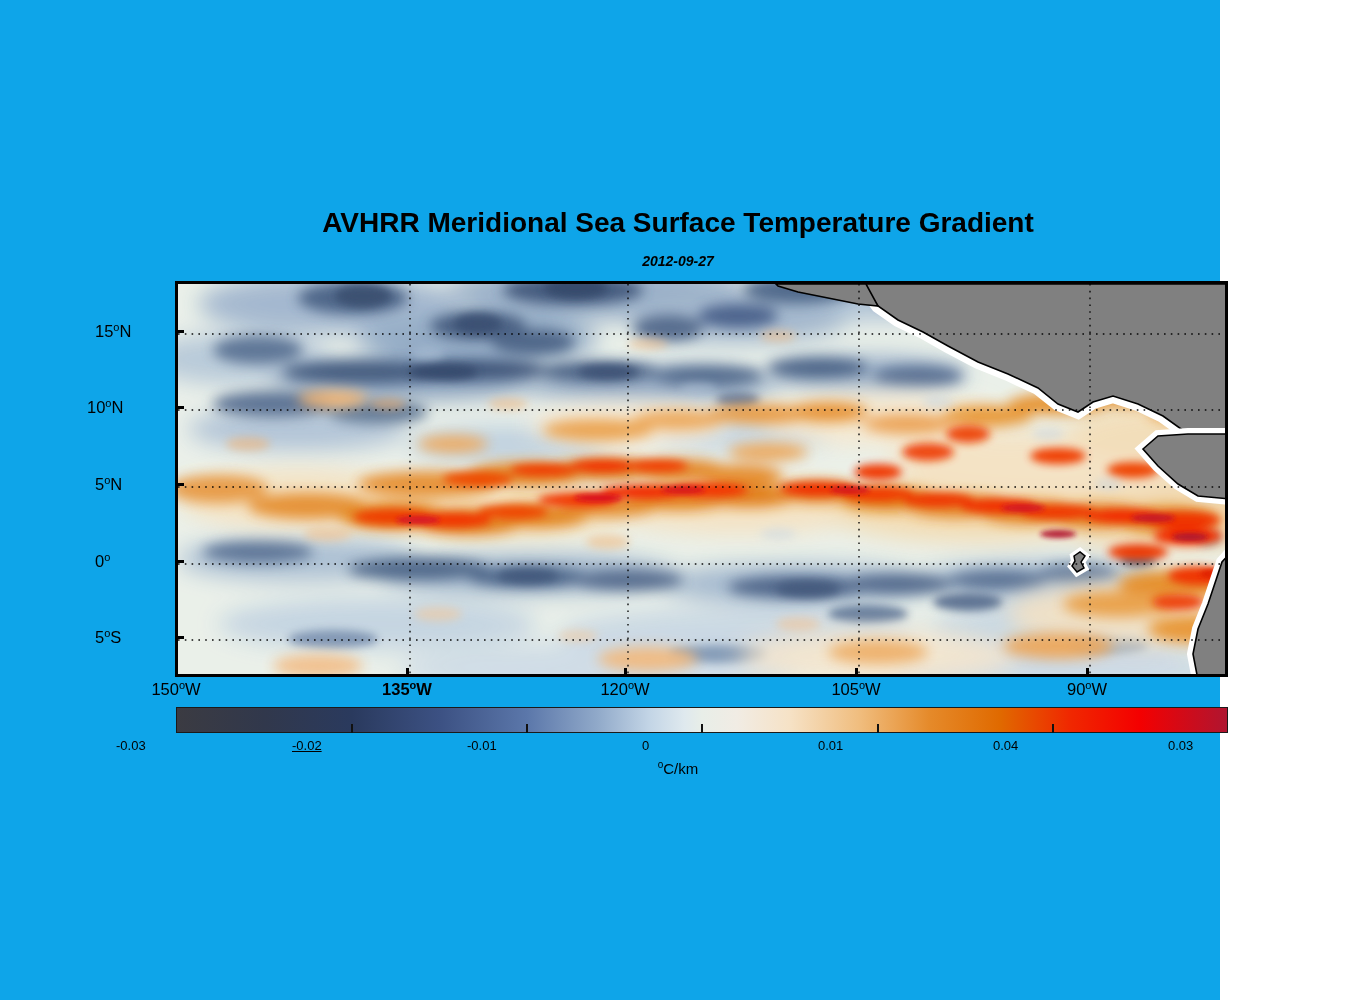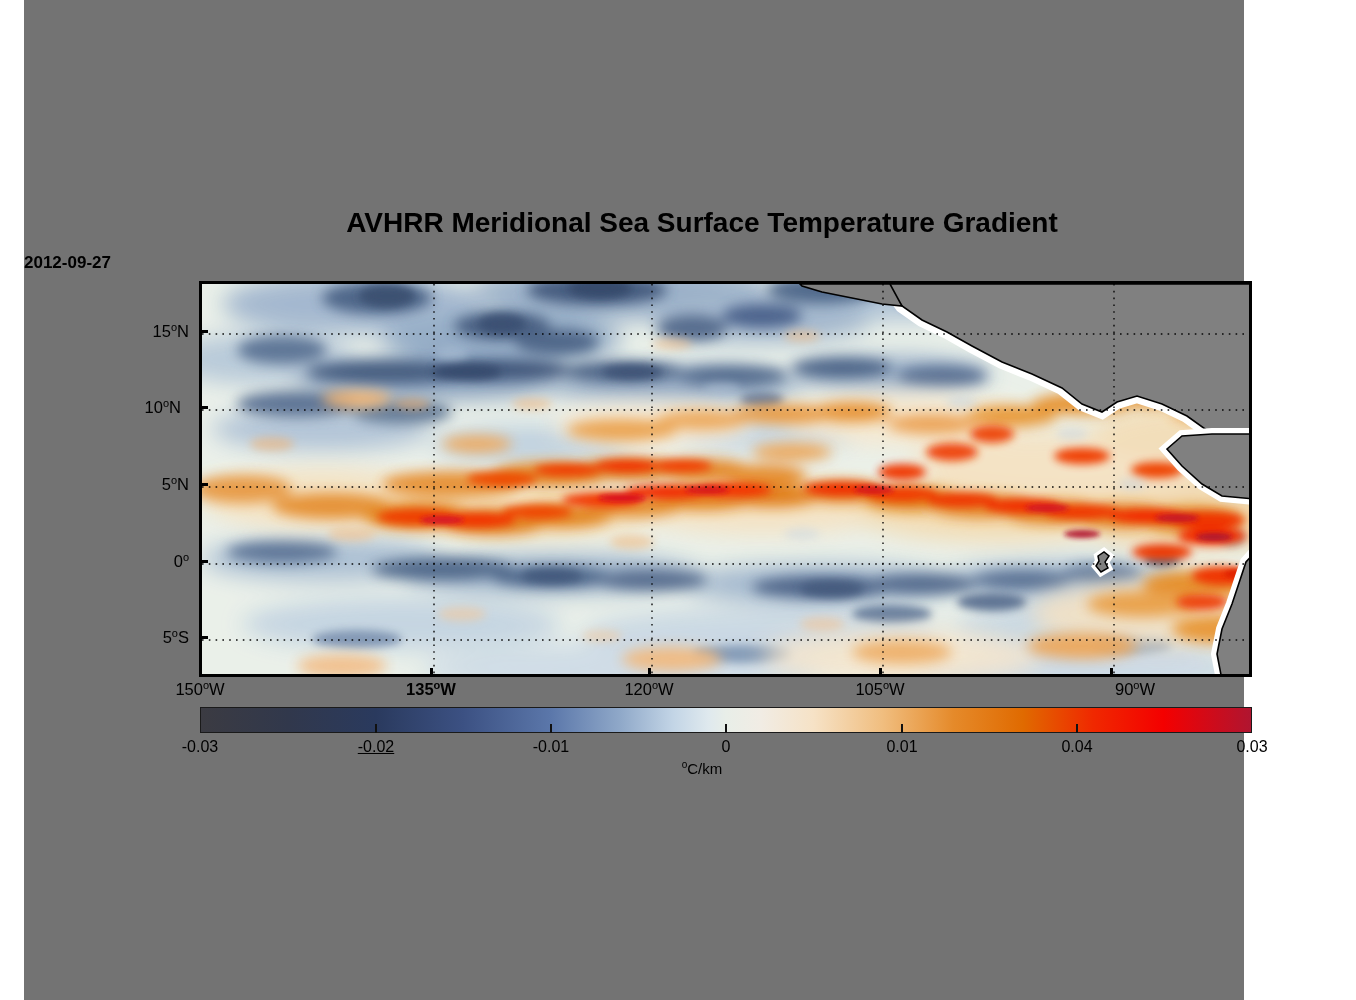--- a/index.html
+++ b/index.html
@@ -1,48 +1,48 @@
 <!DOCTYPE html>
 <html><head>
 <meta charset="utf-8">
 <style>
   html,body{margin:0;padding:0;background:#ffffff;}
   body{width:1356px;height:1000px;position:relative;overflow:hidden;
        font-family:"Liberation Sans","DejaVu Sans",sans-serif;}
 
-  #figure{position:absolute;left:0;top:0;width:1220px;height:1000px;background:#737373;margin-left:24px;}
+  #figure{position:absolute;left:0;top:0;width:1220px;height:1000px;background:#0ea5e9;}
 
   
   #title{position:absolute;left:0;top:207px;width:1356px;text-align:center;
          font-size:28px;font-weight:bold;color:#000;letter-spacing:0px;}
-  #subtitle{position:absolute;left:0;top:253px;width:1356px;text-align:left;
-            font-size:17px;font-weight:bold;color:#000;}
+  #subtitle{position:absolute;left:0;top:253px;width:1356px;text-align:center;
+            font-size:14px;font-weight:bold;color:#000;font-style:italic;}
 
   
   #axes{position:absolute;left:175px;top:281px;width:1053px;height:396px;
         border:3px solid #000;box-sizing:border-box;background:#eef3ee;overflow:hidden;}
   #mapsvg{position:absolute;left:0;top:0;width:1053px;height:396px;display:block;}
 
   
-  .ylab{position:absolute;text-align:right;width:70px;font-size:16.5px;color:#000;
+  .ylab{position:absolute;text-align:left;width:70px;font-size:16.5px;color:#000;
         white-space:nowrap;}
   .ylab sup{font-size:11px;vertical-align:super;line-height:0;}
   .xlab{position:absolute;text-align:center;width:110px;font-size:16.5px;color:#000;
         white-space:nowrap;}
   .xlab sup{font-size:11px;vertical-align:super;line-height:0;}
 
   .ytick{position:absolute;width:9px;height:3px;background:#000;}
   .xtick{position:absolute;width:3px;height:9px;background:#000;}
 
   
   #cbar{position:absolute;left:176px;top:707px;width:1052px;height:26px;
         border:1.5px solid #1a1a1a;box-sizing:border-box;}
   #cbarinner{width:100%;height:100%;}
   .cbtick{position:absolute;width:2px;height:9px;background:#111;top:724px;}
-  .cblab{position:absolute;top:738px;text-align:center;width:120px;font-size:16px;color:#000;}
+  .cblab{position:absolute;top:738px;text-align:left;width:120px;font-size:13px;color:#000;}
   #cbunit{position:absolute;left:0;top:760px;width:1356px;text-align:center;
           font-size:15px;color:#000;}
   #cbunit sup{font-size:10px;vertical-align:super;line-height:0;}
 </style>
 </head>
 <body>
 
 <div id="figure">
 
   <div id="title">AVHRR Meridional Sea Surface Temperature Gradient</div>
@@ -336,21 +336,21 @@
   <div class="xtick" style="left:175px;top:668px;"></div>
   <div class="xtick" style="left:406px;top:668px;"></div>
   <div class="xtick" style="left:624px;top:668px;"></div>
   <div class="xtick" style="left:855px;top:668px;"></div>
   <div class="xtick" style="left:1086px;top:668px;"></div>
 
   <div class="xlab" style="left:121px;top:680px;">150<sup>o</sup>W</div>
   <div class="xlab" style="left:352px;top:680px;font-weight:bold;">135<sup>o</sup>W</div>
   <div class="xlab" style="left:570px;top:680px;">120<sup>o</sup>W</div>
   <div class="xlab" style="left:801px;top:680px;">105<sup>o</sup>W</div>
-  <div class="xlab" style="left:1056px;top:680px;">90<sup>o</sup>W</div>
+  <div class="xlab" style="left:1032px;top:680px;">90<sup>o</sup>W</div>
 
   <div id="cbar">
     <div id="cbarinner" style="background: linear-gradient(to right, rgb(59, 59, 66) 0%, rgb(49, 56, 76) 8.33%, rgb(42, 58, 94) 16.67%, rgb(60, 81, 131) 25%, rgb(91, 119, 170) 33.33%, rgb(144, 169, 201) 40%, rgb(195, 213, 230) 45%, rgb(223, 233, 238) 48.33%, rgb(232, 238, 232) 50%, rgb(241, 236, 228) 53.33%, rgb(246, 226, 198) 58.33%, rgb(240, 189, 126) 65%, rgb(229, 138, 42) 71.67%, rgb(224, 106, 0) 78.33%, rgb(240, 40, 0) 85%, rgb(244, 0, 0) 91.67%, rgb(176, 21, 48) 100%);"></div>
   </div>
 
   <div class="cbtick" style="left:351px;"></div>
   <div class="cbtick" style="left:526px;"></div>
   <div class="cbtick" style="left:701px;"></div>
   <div class="cbtick" style="left:877px;"></div>
   <div class="cbtick" style="left:1052px;"></div>

